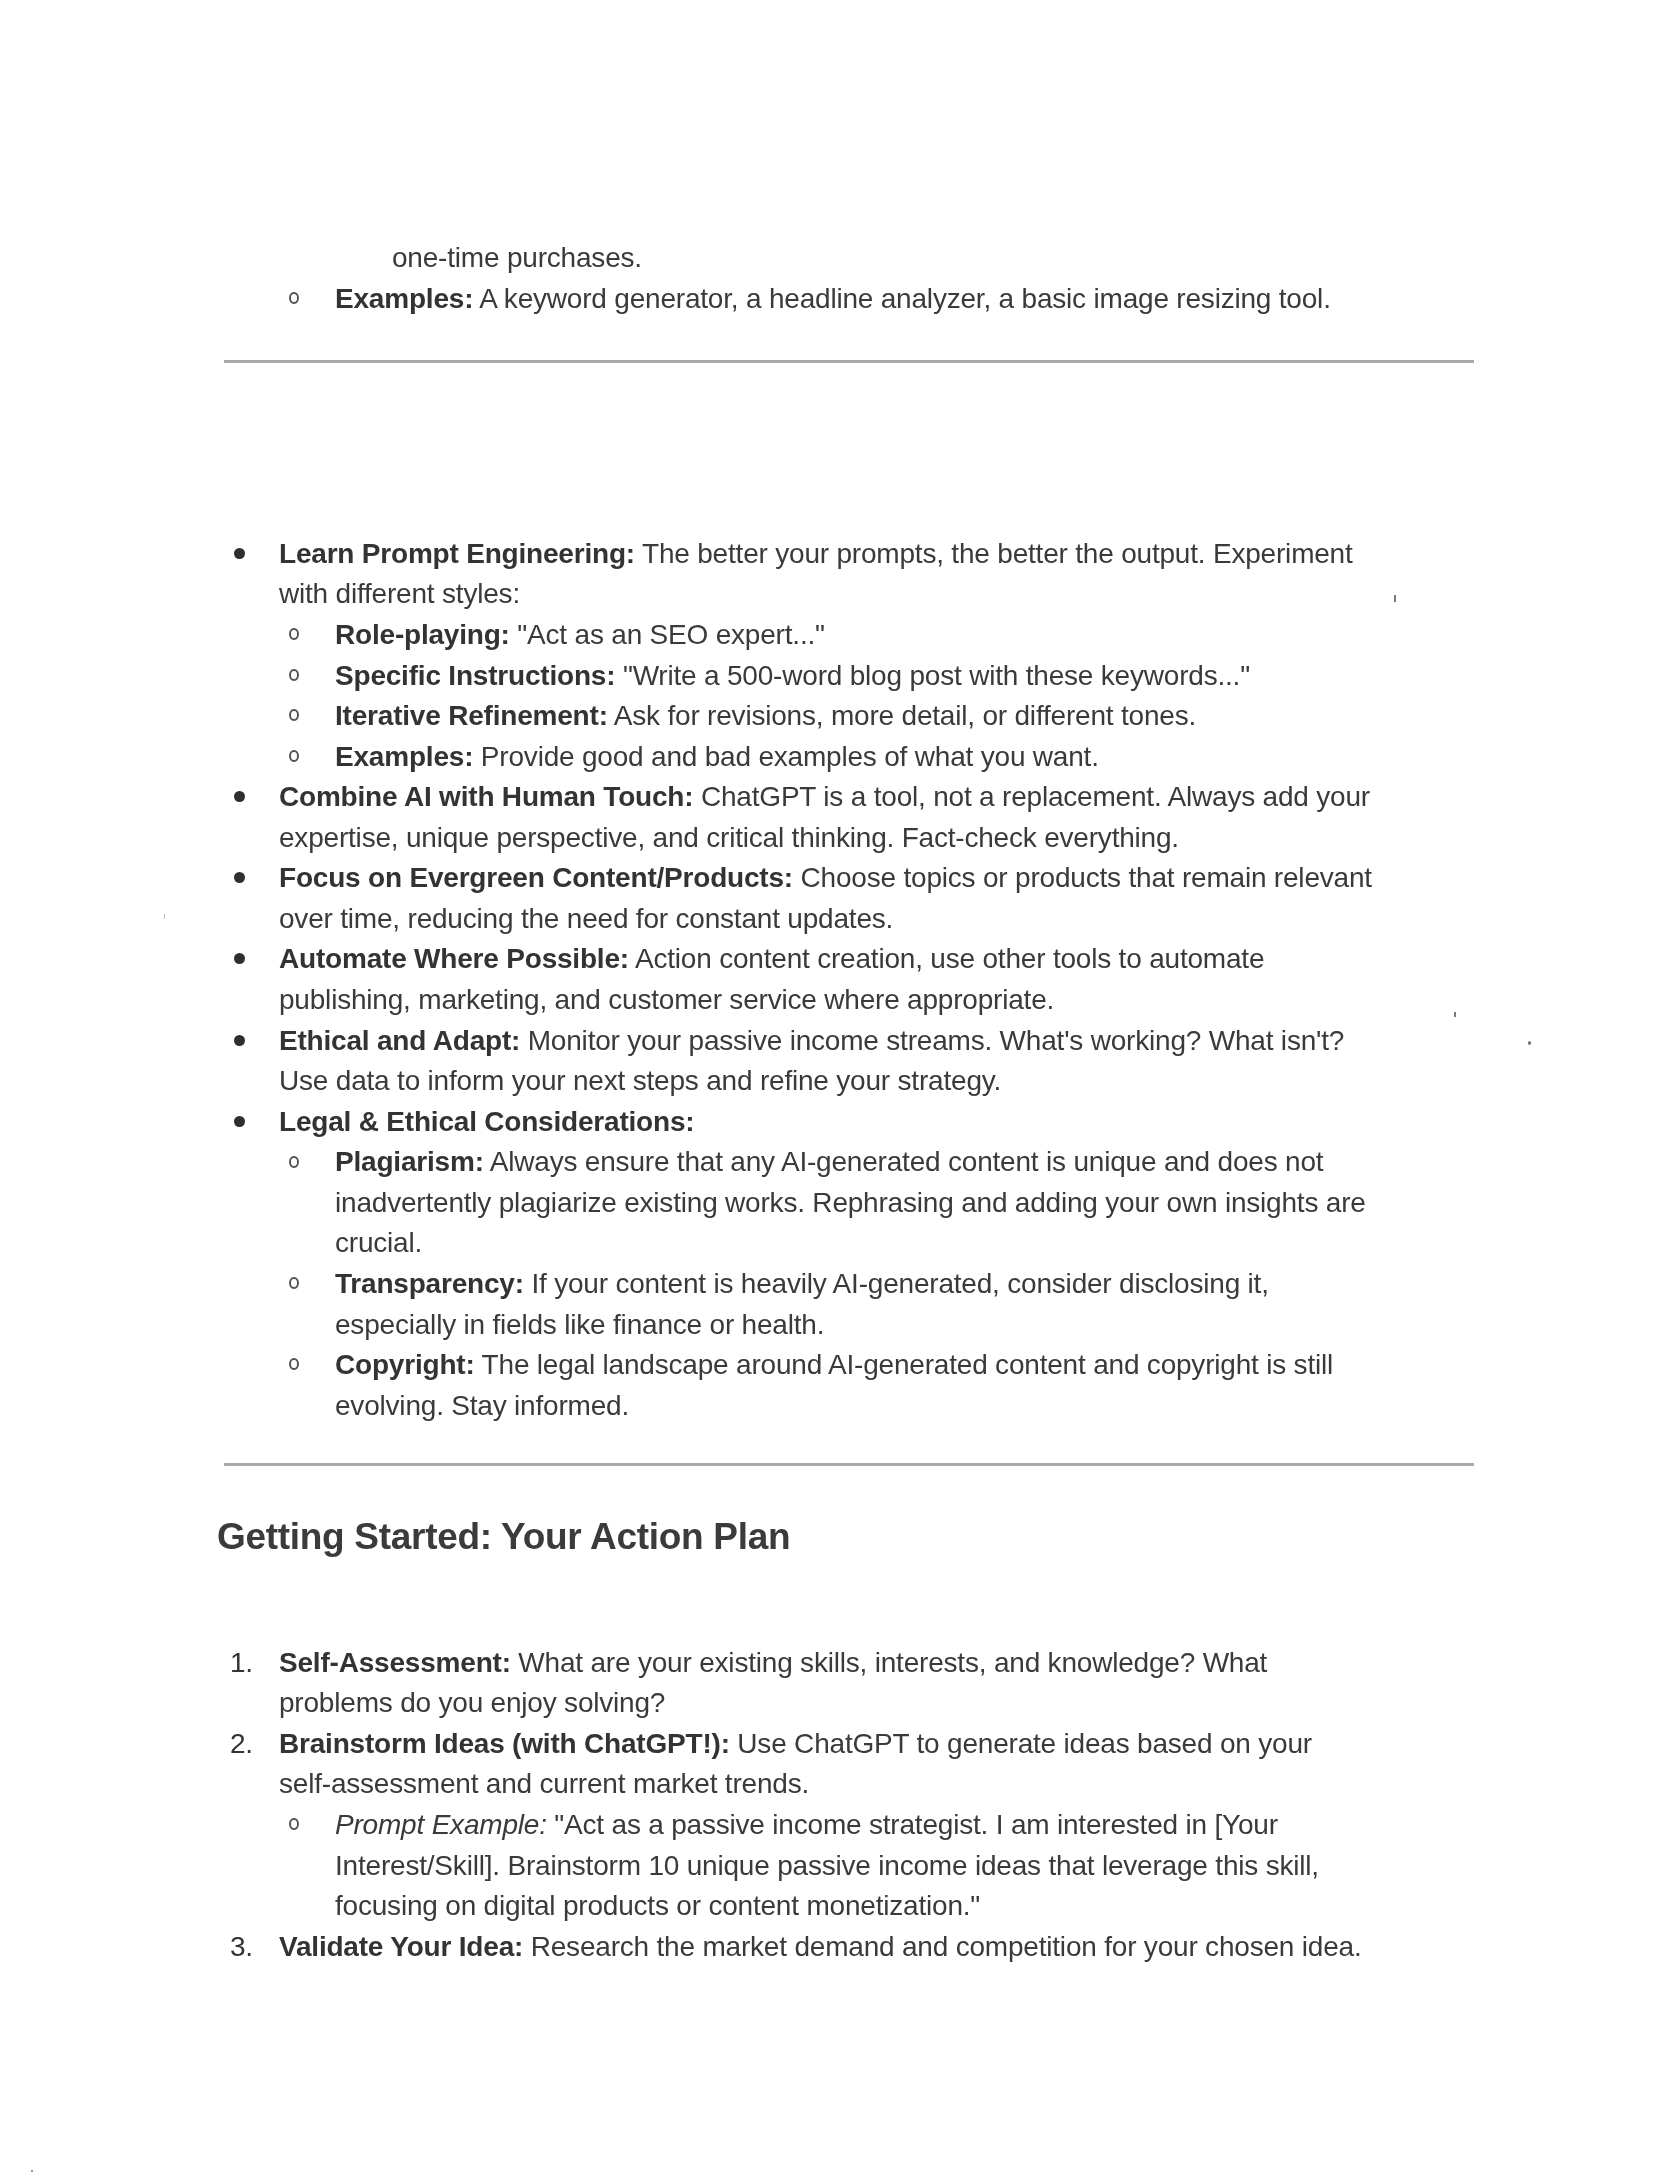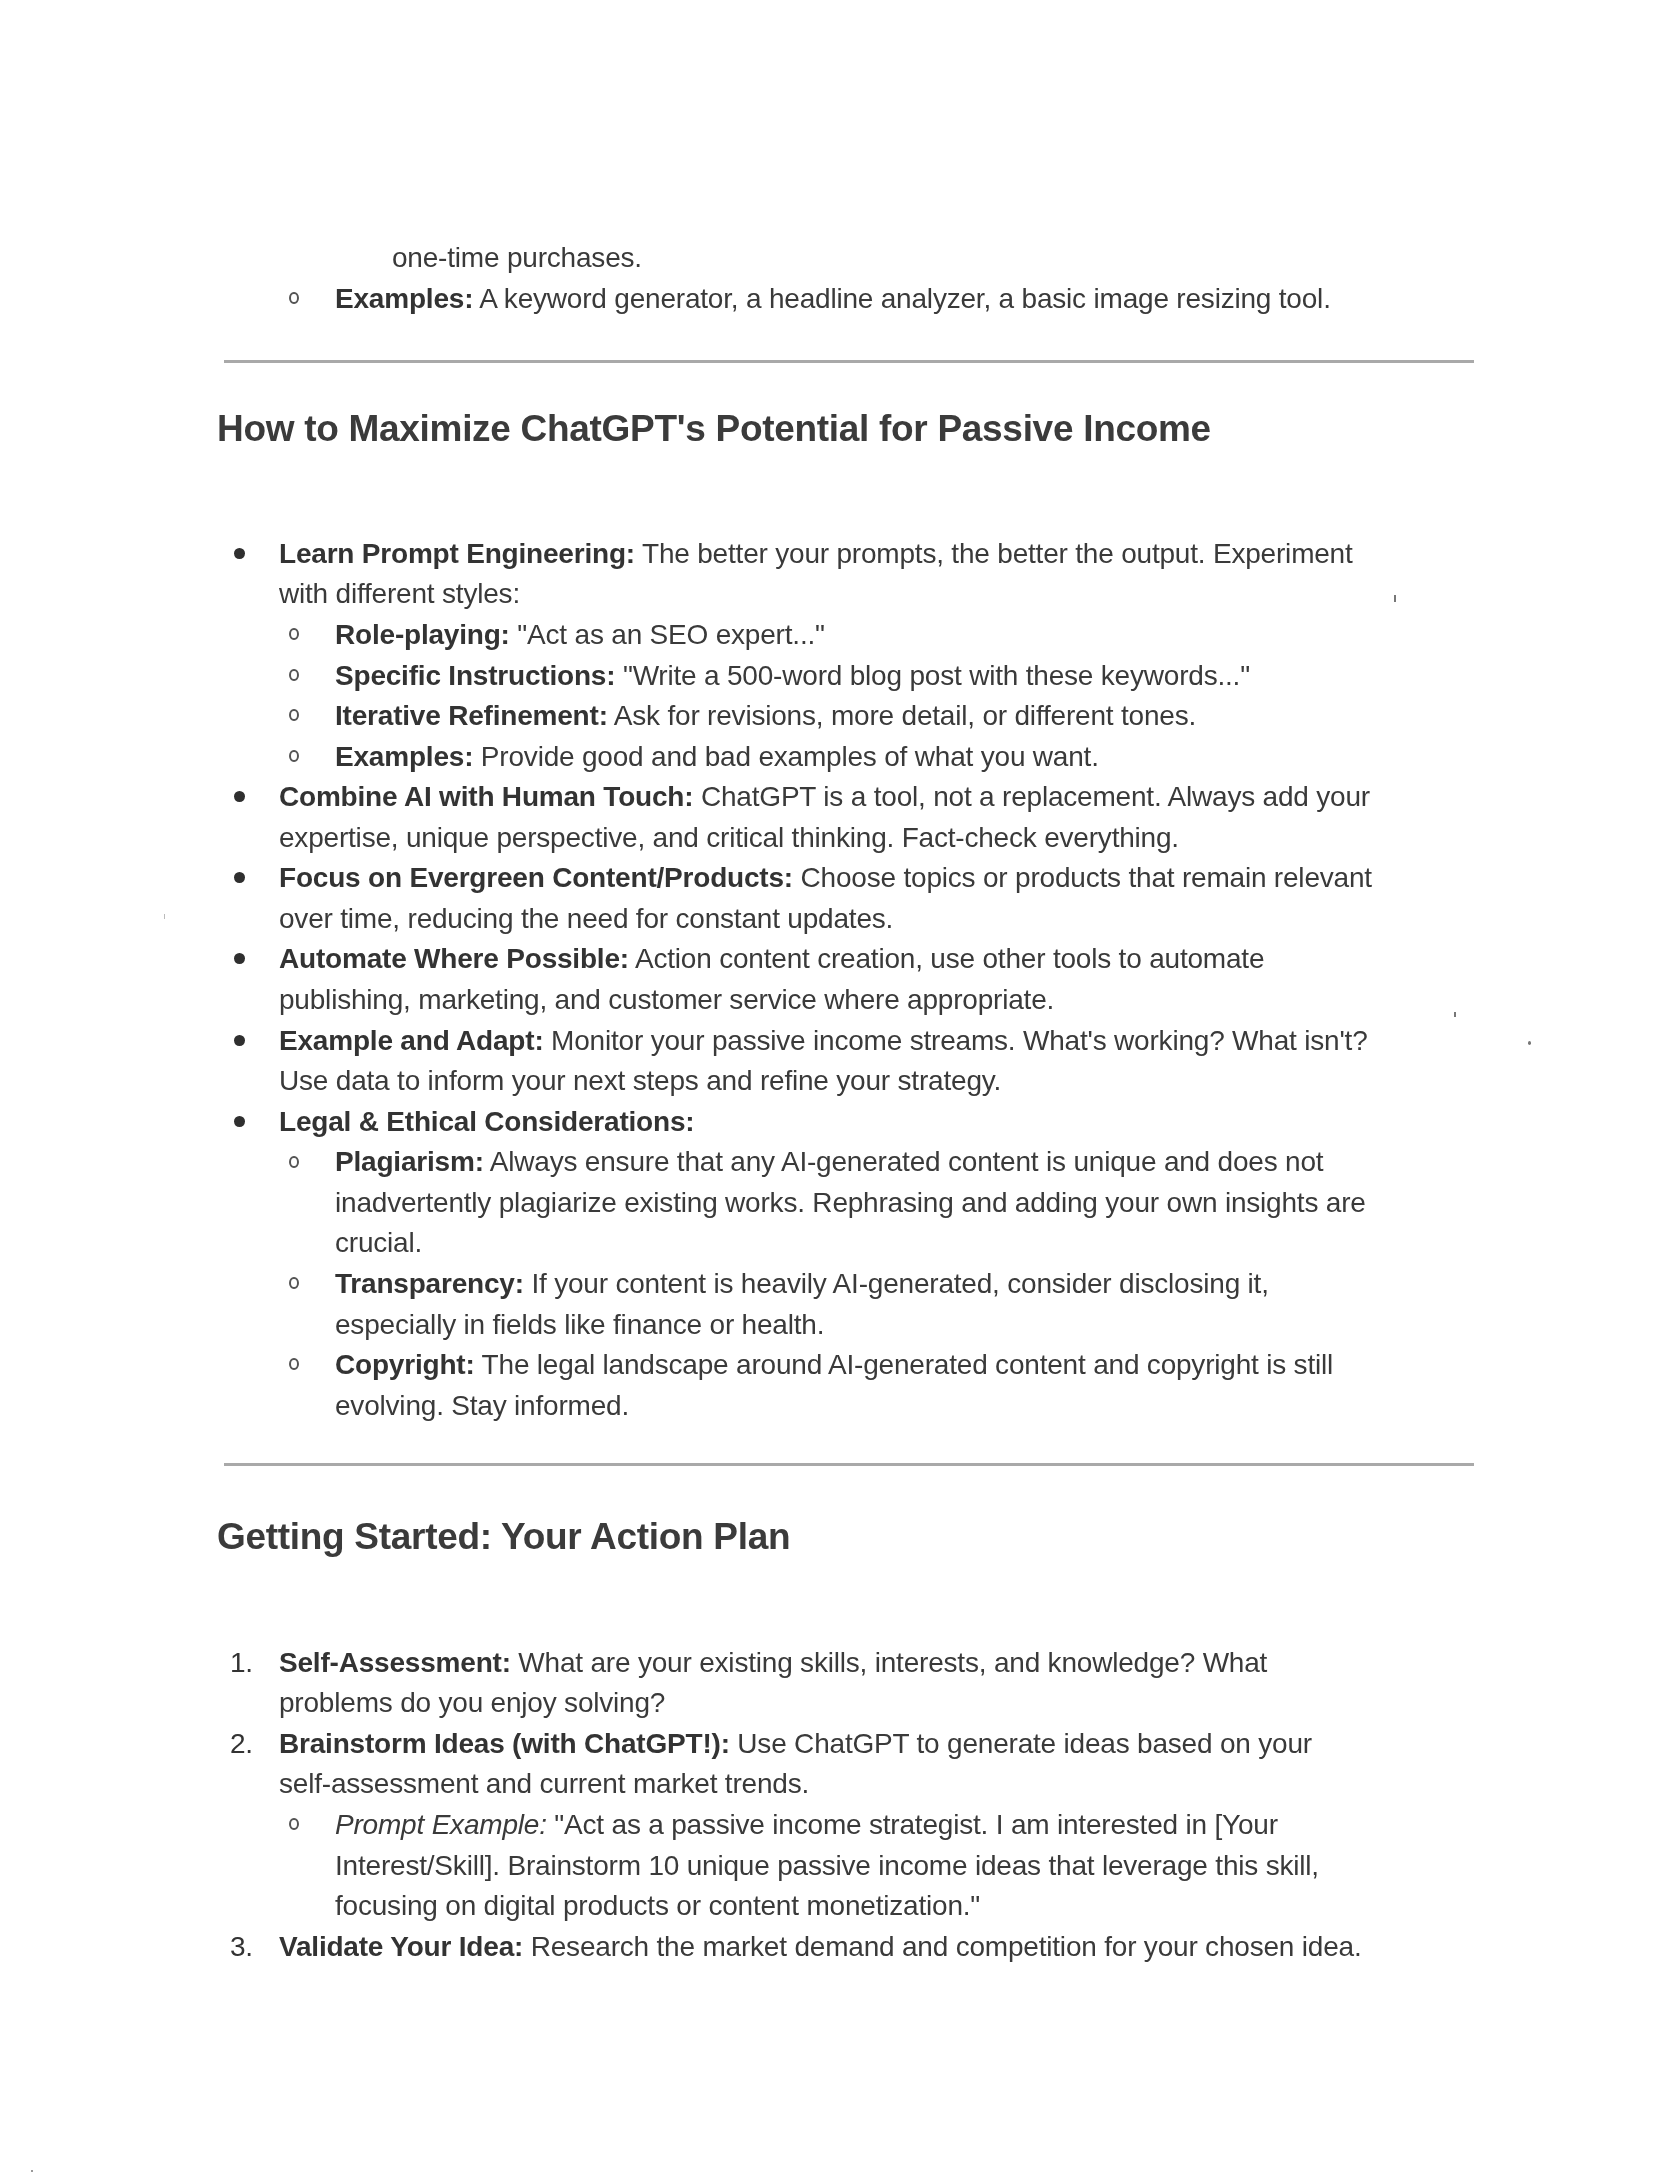--- a/index.html
+++ b/index.html
@@ -38,21 +38,20 @@
 
   <div class="line" style="left:392px; top:237px;">one-time purchases.</div>
 
   <span class="bullet-circle" style="left:289px; top:292px;"></span>
   <div class="line" style="left:335px; top:278px;text-align:right;">
     <b>Examples:</b><span> A keyword generator, a headline analyzer, a basic image resizing tool.</span>
   </div>
 
   <div class="hr" style="left:224px; top:360px; width:1250px;"></div>
 
-  <div class="h2" style="left:217px; top:408px;">How to Maximize ChatGPT's Potential for Passive Income</div>
 
   <span class="bullet-disc" style="left:234px; top:548px;"></span>
   <div class="line" style="left:279px; top:533px;">
     <b>Learn Prompt Engineering:</b><span> The better your prompts, the better the output. Experiment</span>
   </div>
   <div class="line" style="left:279px; top:573px;">with different styles:</div>
 
   <span class="bullet-circle" style="left:289px; top:628px;"></span>
   <div class="line" style="left:335px; top:614px;">
     <b>Role-playing:</b><span> "Act as an SEO expert..."</span>
@@ -86,21 +85,21 @@
   <div class="line" style="left:279px; top:898px;">over time, reducing the need for constant updates.</div>
 
   <span class="bullet-disc" style="left:234px; top:953px;"></span>
   <div class="line" style="left:279px; top:938px;">
     <b>Automate Where Possible:</b><span> Action content creation, use other tools to automate</span>
   </div>
   <div class="line" style="left:279px; top:979px;">publishing, marketing, and customer service where appropriate.</div>
 
   <span class="bullet-disc" style="left:234px; top:1035px;"></span>
   <div class="line" style="left:279px; top:1020px;">
-    <b>Example and Adapt:</b><span> Monitor your passive income streams. What's working? What isn't?</span>
+    <b>Ethical and Adapt:</b><span> Monitor your passive income streams. What's working? What isn't?</span>
   </div>
   <div class="line" style="left:279px; top:1060px;">Use data to inform your next steps and refine your strategy.</div>
 
   <span class="bullet-disc" style="left:234px; top:1116px;"></span>
   <div class="line" style="left:279px; top:1101px;">
     <b>Legal &amp; Ethical Considerations:</b>
   </div>
 
   <span class="bullet-circle" style="left:289px; top:1156px;"></span>
   <div class="line" style="left:335px; top:1141px;">

